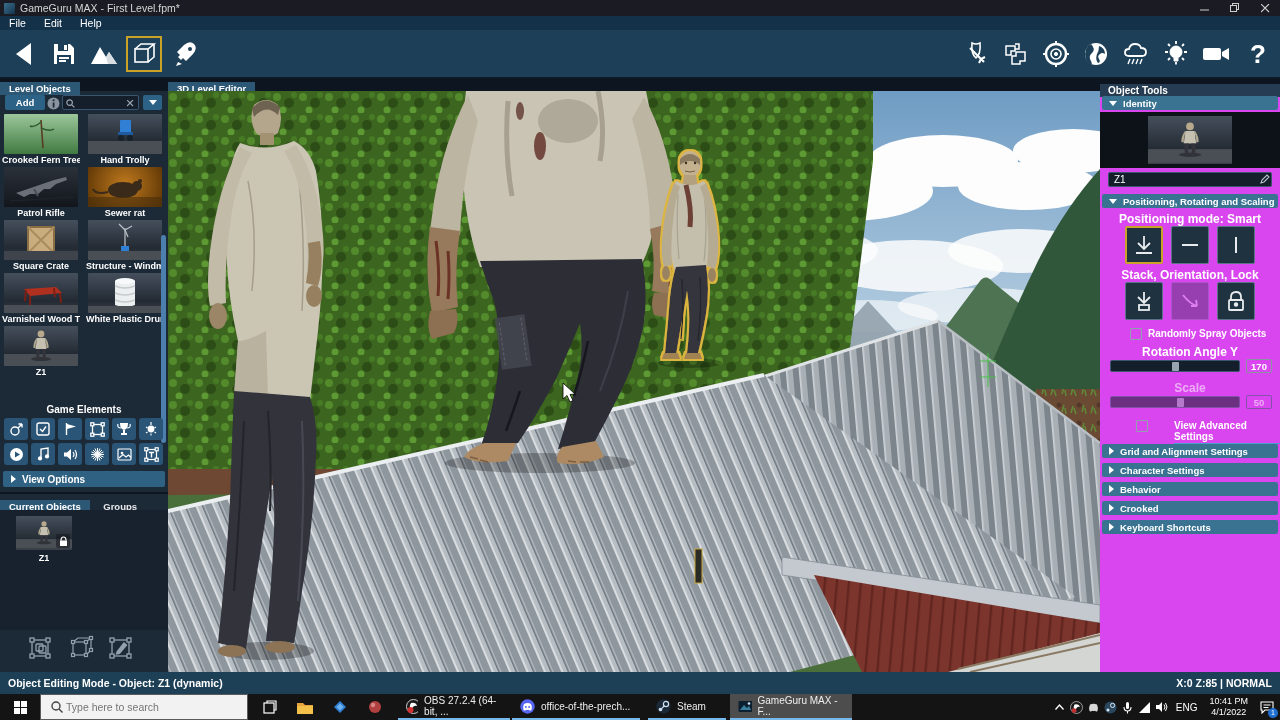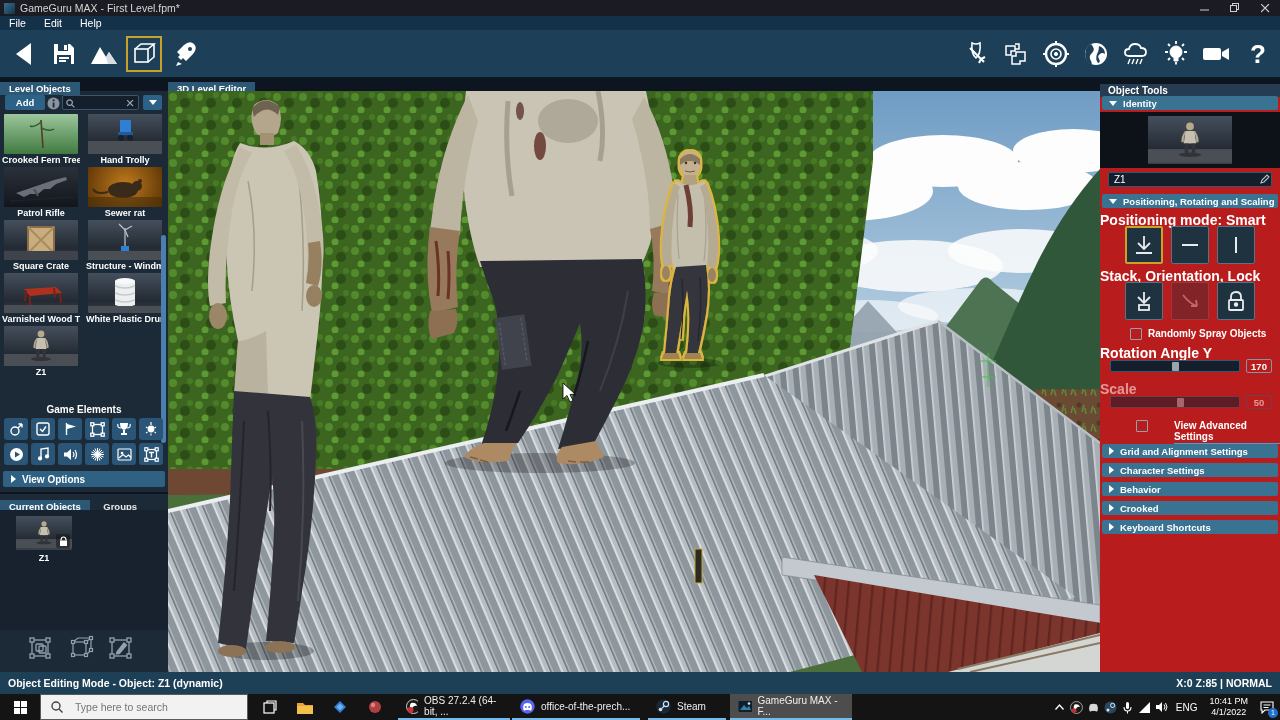--- a/index.html
+++ b/index.html
@@ -22,21 +22,21 @@
   .menu-item { padding:0 9px; }
 
   
   .toolbar { left:0; top:30px; width:1280px; height:48px; background:#1d4058; border-bottom:1px solid #0d1b26; }
   .tbtn { position:absolute; top:6px; width:36px; height:36px; display:flex; align-items:center; justify-content:center; }
   .tbtn.sel { border:2px solid #c9a227; }
   .helpq { color:#fff; font-size:26px; font-weight:bold; line-height:1; }
 
   
   .lp { left:0; top:78px; width:168px; height:594px; background:#1c2a38; }
-  .rp { left:1100px; top:78px; width:180px; height:594px; background:#b91c1c; }
+  .rp { left:1100px; top:78px; width:180px; height:594px; background:#d946ef; }
   .tabstrip { position:absolute; left:0; top:0; width:100%; height:13px; background:#0d1520; }
   .tab { display:inline-block; height:13px; line-height:13px; padding:0 9px; background:#2c5875; color:#fff;
     font-size:9.5px; font-weight:bold; }
   .tab.ghost { background:transparent; color:#e8e8e8; }
 
   .addbtn { left:5px; top:17px; width:40px; height:15px; background:#2d6287; border-radius:2px; color:#fff;
     font-size:9.5px; font-weight:bold; text-align:center; line-height:15px; }
   .searchbox { left:62px; top:17px; width:77px; height:15px; background:#141f2b; border:1px solid #3a566f;
     border-radius:2px; }
   .filterbtn { left:143px; top:17px; width:19px; height:15px; background:#2d6287; border-radius:2px;
@@ -72,21 +72,21 @@
   .tri-down-s { width:0; height:0; border-left:4px solid transparent; border-right:4px solid transparent;
     border-top:5px solid #fff; }
   .tri-right-s { width:0; height:0; border-top:4px solid transparent; border-bottom:4px solid transparent;
     border-left:5px solid #fff; }
   .id-thumbzone { left:0; top:34px; width:180px; height:56px; background:#0d1218;
     display:flex; align-items:center; justify-content:center; }
   .id-thumb { width:84px; height:48px; background:linear-gradient(#454f5c,#232a33 70%,#3a4149); }
   .nameinput { left:8px; top:94px; width:164px; height:15px; background:#141f2b; border:1px solid #3a566f;
     border-radius:2px; color:#fff; font-size:10px; padding:0 14px 0 5px; font-family:"Liberation Sans",sans-serif; }
   .pencil { left:160px; top:96px; }
-  .centerlbl { left:0; width:180px; color:#fff; font-size:14px; font-weight:bold; }
+  .centerlbl { left:0; width:180px; text-align:center; color:#fff; font-size:12px; font-weight:bold; }
   .pbtn { position:absolute; width:38px; height:38px; background:#1e3240; border:1px solid #5a7286;
     border-radius:2px; display:flex; align-items:center; justify-content:center; }
   .pbtn.sel { border:2px solid #c9a227; }
   .chk { position:absolute; width:12px; height:12px; border:1px solid #93a0ad; background:transparent; border-radius:1px; }
   .slider { position:absolute; left:10px; width:130px; height:12px; background:#141f2b; border:1px solid #3a566f;
     border-radius:2px; }
   .handle { position:absolute; top:1px; width:7px; height:9px; background:#98a4ae; border-radius:1px; }
   .valbox { position:absolute; left:146px; width:26px; height:14px; border:1px solid #8a93a0; border-radius:2px;
     color:#fff; font-size:9.5px; font-weight:bold; text-align:center; line-height:13px; }
   .dim { opacity:.55; }
@@ -99,21 +99,21 @@
   
   .statusbar { left:0; top:672px; width:1280px; height:22px; background:#1e4057; color:#fff;
     font-size:10.5px; font-weight:bold; display:flex; align-items:center; }
   .status-left { margin-left:8px; }
   .status-right { position:absolute; right:8px; }
 
   
   .taskbar { left:0; top:694px; width:1280px; height:26px; background:#141414; }
   .startbtn { left:0; top:0; width:40px; height:26px; display:flex; align-items:center; justify-content:center; }
   .tb-search { left:40px; top:0; width:208px; height:26px; background:#f2f2f2; border:1px solid #5a5a5a;
-    display:flex; align-items:center; gap:12px; padding-left:10px; }
+    display:flex; align-items:center; gap:3px; padding-left:10px; }
   .tb-search input { border:none; outline:none; background:transparent; font-size:10.5px; color:#333;
     width:160px; font-family:"Liberation Sans",sans-serif; }
   .tb-ico { position:absolute; top:0; width:30px; height:26px; display:flex; align-items:center; justify-content:center; }
   .appbtn { position:absolute; top:0; height:26px; display:flex; align-items:center; gap:6px; padding:0 8px;
     color:#eee; font-size:10px; border-bottom:2px solid #76b9ed; }
   .appbtn.active { background:#4d4d4d; }
   .tray { position:absolute; right:0; top:0; height:26px; display:flex; align-items:center; }
   .tray-ico { width:17px; height:26px; display:flex; align-items:center; justify-content:center; }
   .tray-lang { color:#fff; font-size:10px; padding:0 6px; }
   .tray-time { color:#fff; font-size:9px; text-align:center; line-height:1.2; padding:0 6px; }

